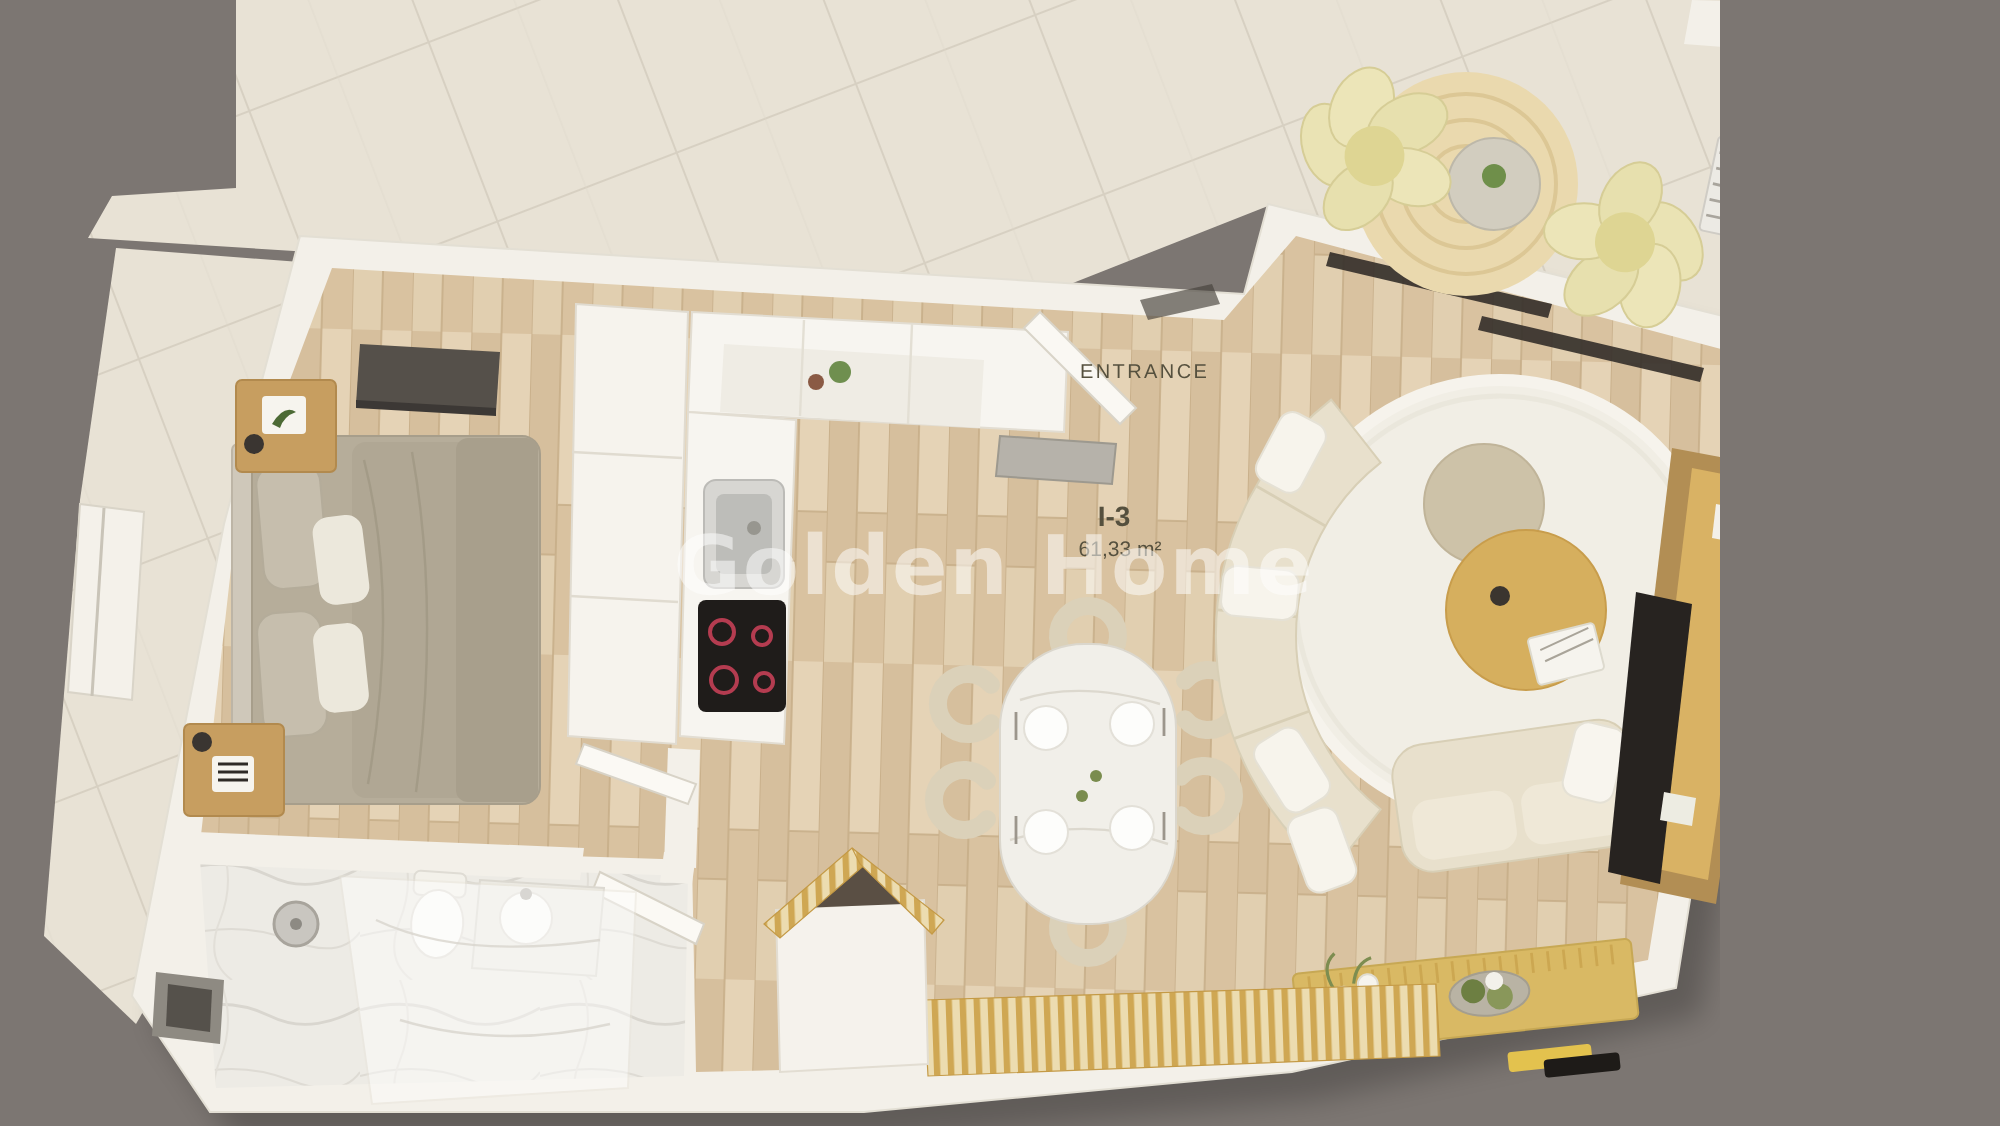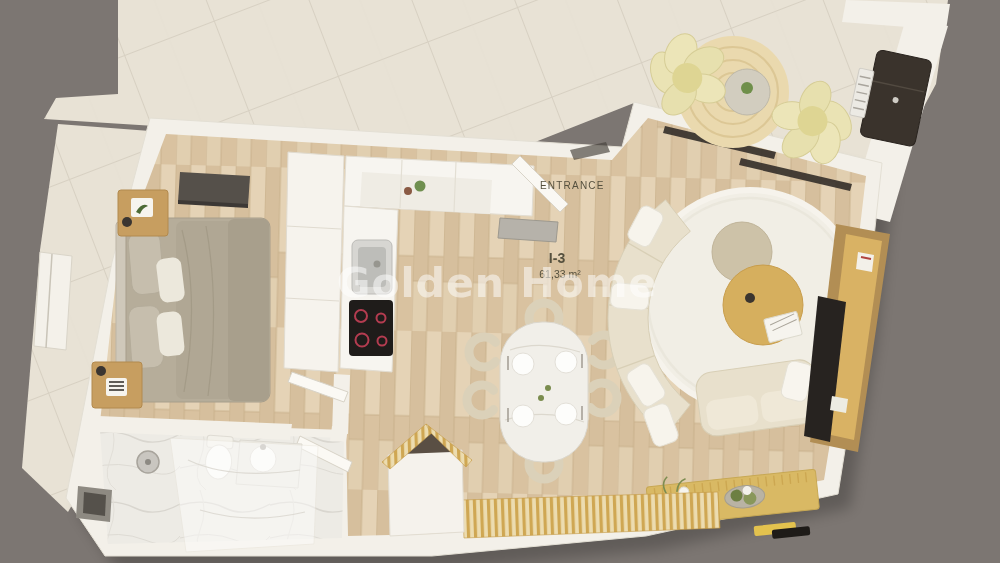--- a/index.html
+++ b/index.html
@@ -1,16 +1,16 @@
 <!DOCTYPE html>
 <html><head>
 <meta charset="utf-8">
 <style>
   html,body{margin:0;padding:0;background:#7c7672;}
-  .stage{width:1000px;height:563px;position:relative;overflow:hidden;font-family:"Liberation Sans",sans-serif;}
+  .stage{width:860px;height:563px;position:relative;overflow:hidden;font-family:"Liberation Sans",sans-serif;}
   svg{display:block;}
   text{user-select:none;}
   .lbl{fill:#55503e;font-family:"Liberation Sans",sans-serif;}
   .watermark{fill:#ffffff;opacity:.52;font-family:"DejaVu Sans",sans-serif;font-weight:bold;letter-spacing:1px;}
 </style>
 </head>
 <body>
 
 <div class="stage">
 <svg width="1000" height="563" viewBox="0 0 1000 563">

